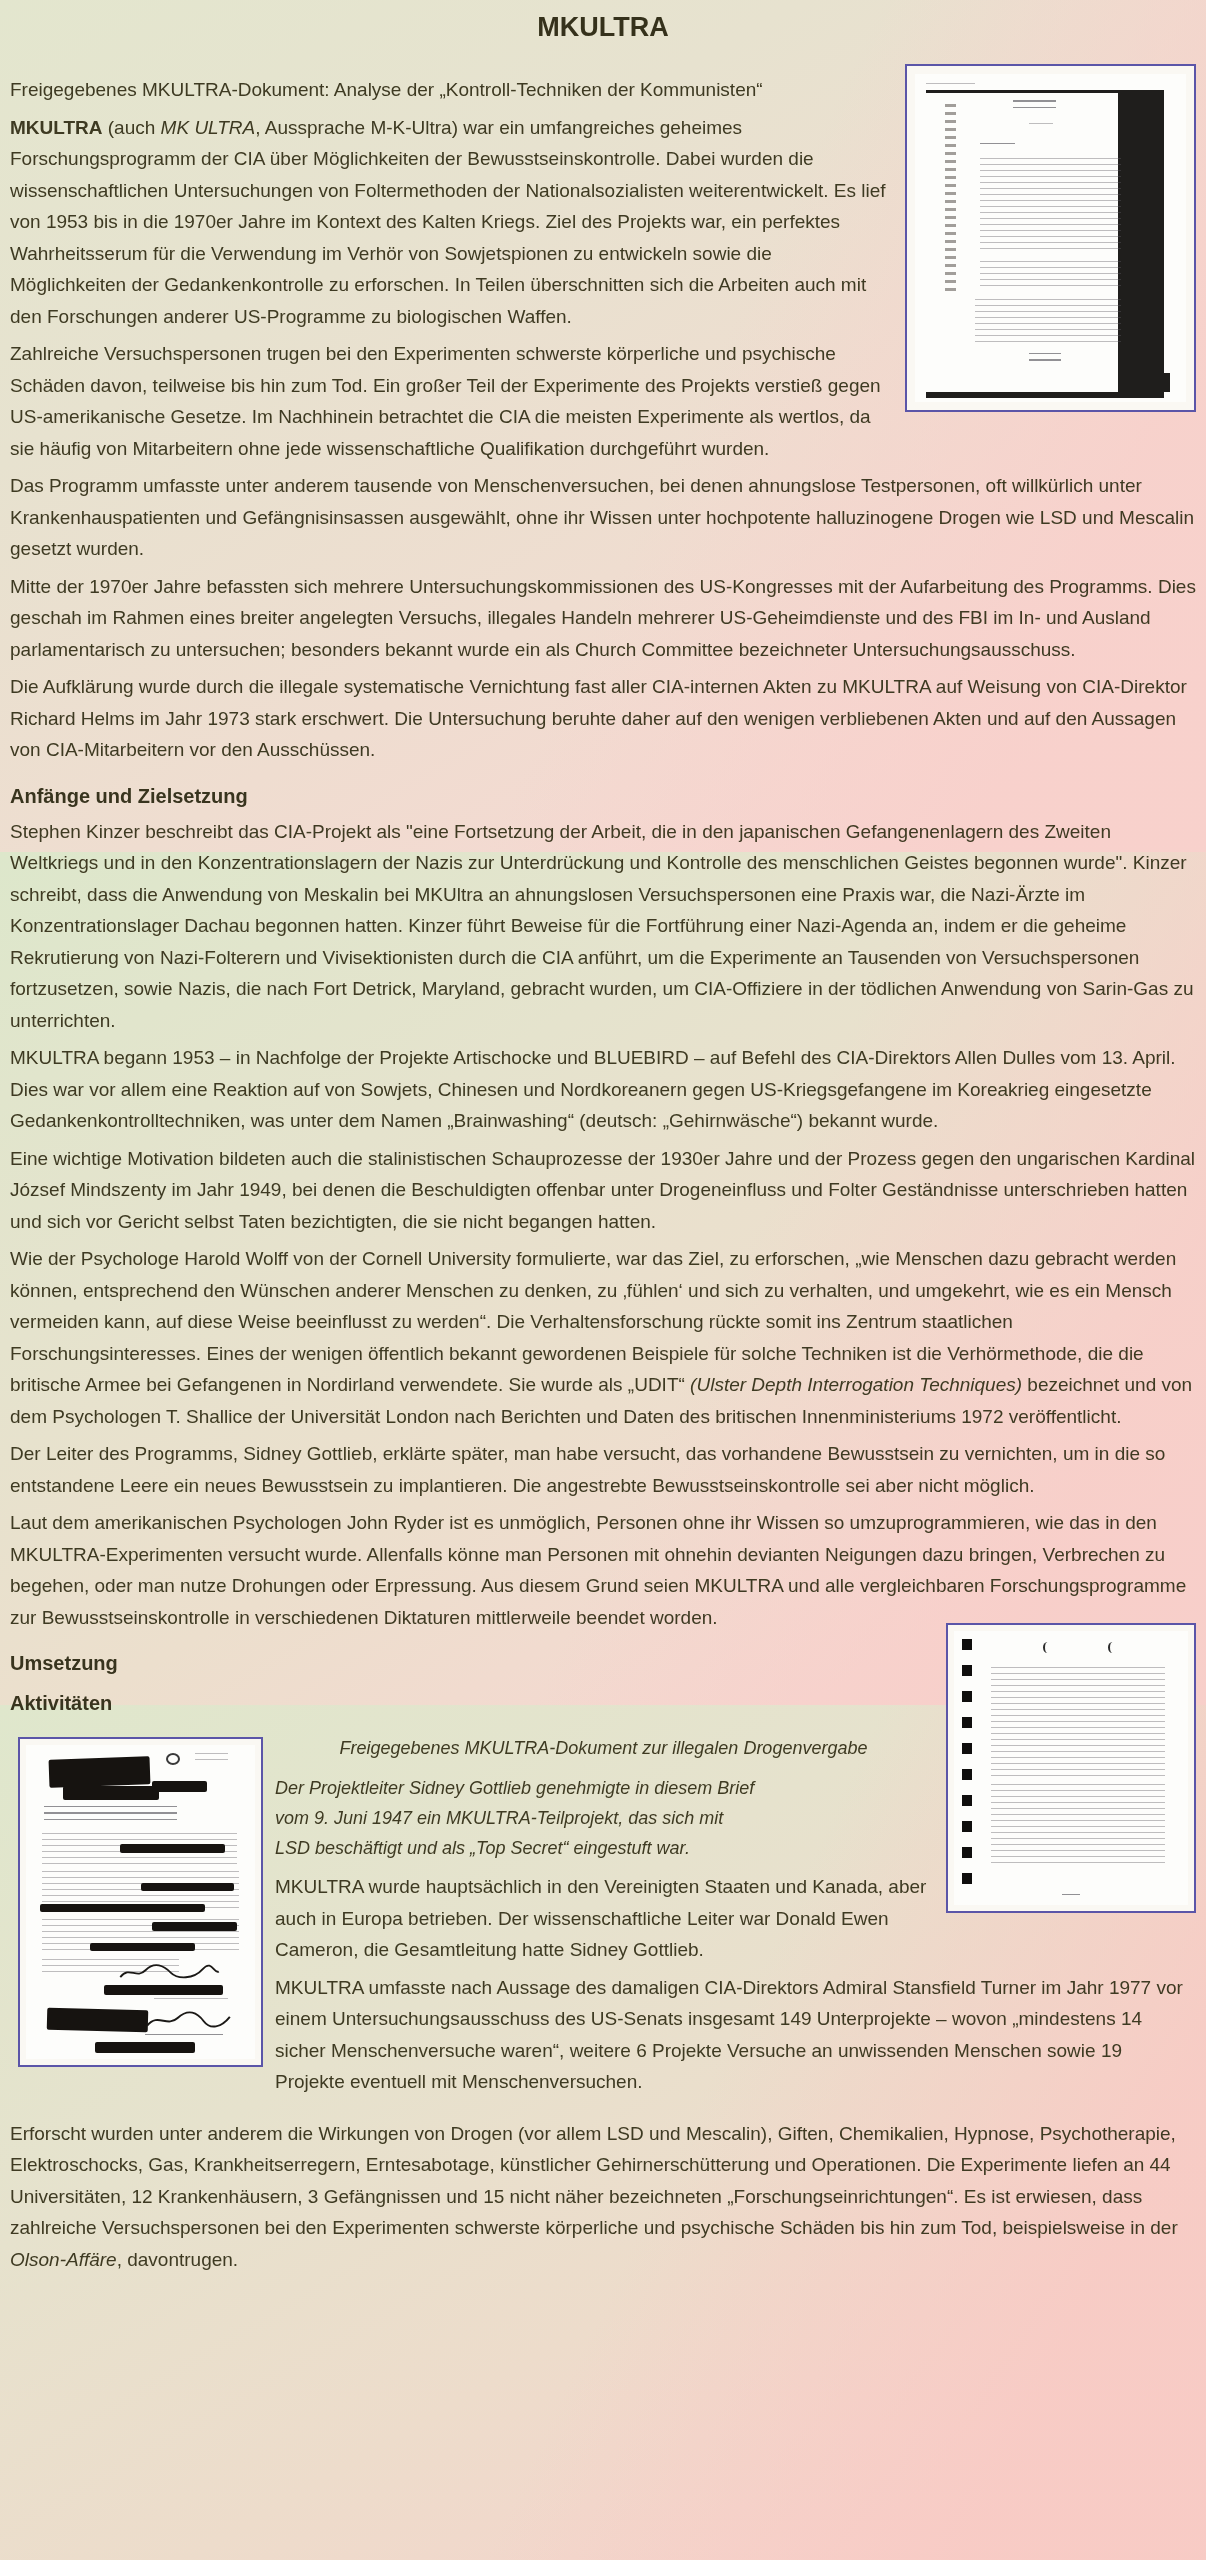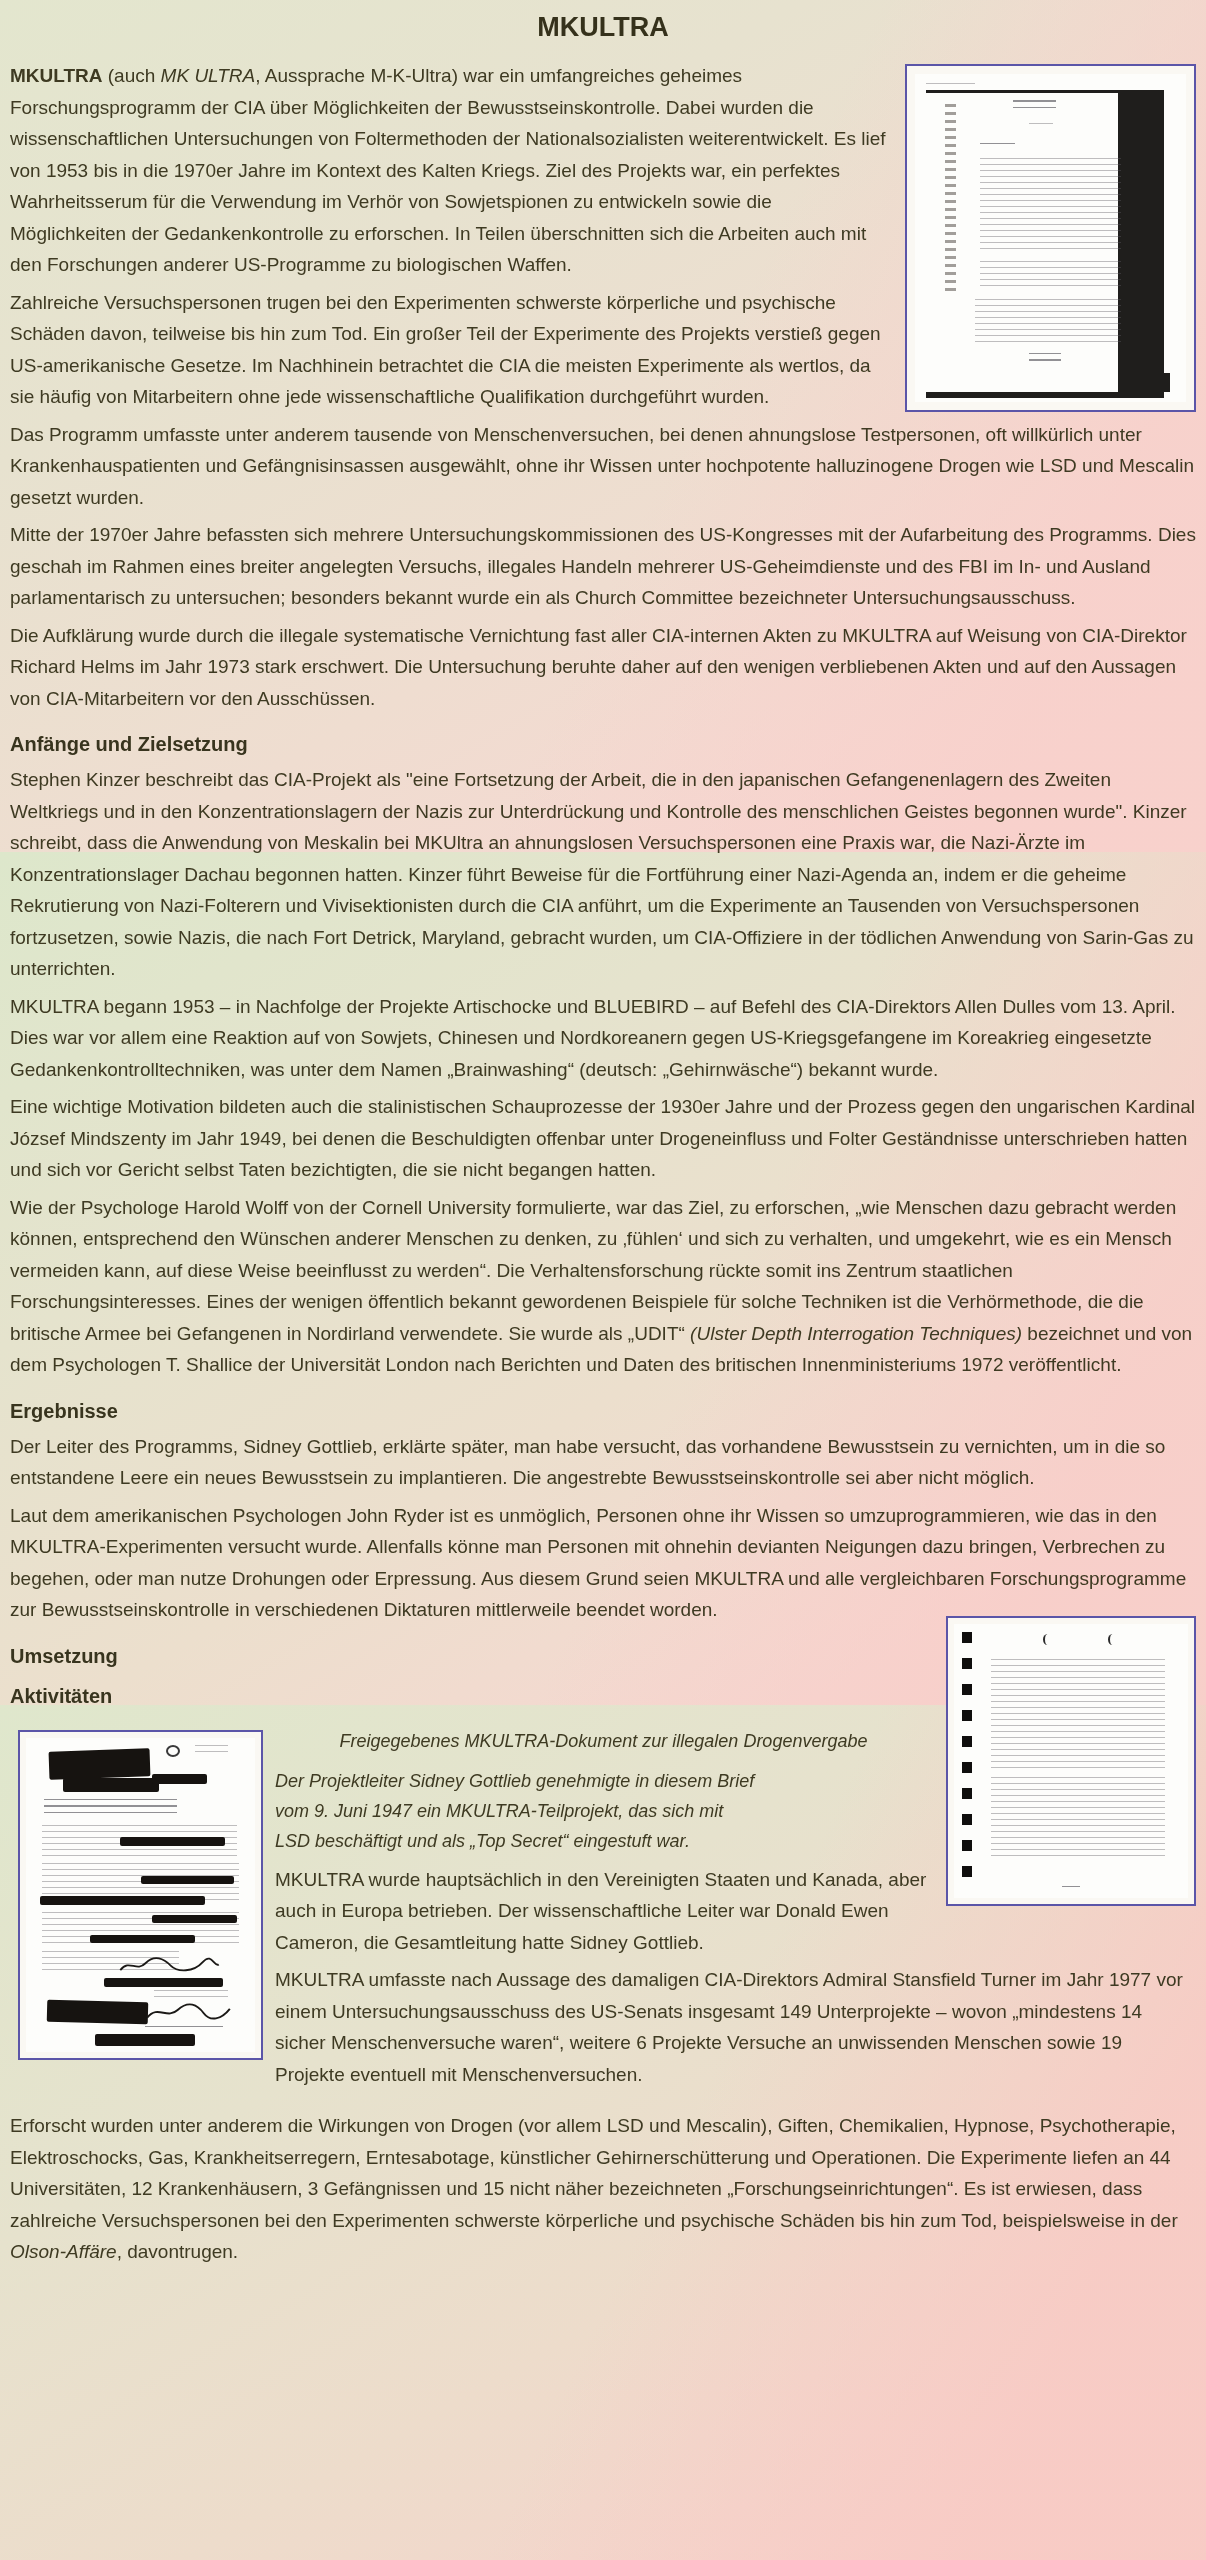--- a/index.html
+++ b/index.html
@@ -80,34 +80,34 @@
       <div class="tx" style="left:36%;top:8%;width:16%;height:3.2%;"></div>
       <div class="tx light" style="left:42%;top:15%;width:9%;height:1.8%;"></div>
       <div class="tx" style="left:24%;top:21%;width:13%;height:1.8%;"></div>
       <div class="tx light" style="left:24%;top:25.5%;width:52%;height:29%;"></div>
       <div class="tx light" style="left:24%;top:57%;width:52%;height:9%;"></div>
       <div class="tx light" style="left:22%;top:68.5%;width:54%;height:14%;"></div>
       <div class="tx" style="left:42%;top:85%;width:12%;height:2.6%;"></div>
     </div>
   </figure>
 
+  <p class="cap-top">Freigegebenes MKULTRA-Dokument: Analyse der „Kontroll-Techniken der Kommunisten“</p>
 
   <p><span style="font-weight: bold;">MKULTRA</span><span> (auch </span><span style="font-style: italic;">MK ULTRA</span><span>, Aussprache M-K-Ultra) war ein umfangreiches geheimes Forschungsprogramm der CIA über Möglichkeiten der Bewusstseinskontrolle. Dabei wurden die wissenschaftlichen Untersuchungen von Foltermethoden der Nationalsozialisten weiterentwickelt. Es lief von 1953 bis in die 1970er Jahre im Kontext des Kalten Kriegs. Ziel des Projekts war, ein perfektes Wahrheitsserum für die Verwendung im Verhör von Sowjetspionen zu entwickeln sowie die Möglichkeiten der Gedankenkontrolle zu erforschen. In Teilen überschnitten sich die Arbeiten auch mit den Forschungen anderer US-Programme zu biologischen Waffen.</span></p>
   <p>Zahlreiche Versuchspersonen trugen bei den Experimenten schwerste körperliche und psychische Schäden davon, teilweise bis hin zum Tod. Ein großer Teil der Experimente des Projekts verstieß gegen US-amerikanische Gesetze. Im Nachhinein betrachtet die CIA die meisten Experimente als wertlos, da sie häufig von Mitarbeitern ohne jede wissenschaftliche Qualifikation durchgeführt wurden.</p>
   <p>Das Programm umfasste unter anderem tausende von Menschenversuchen, bei denen ahnungslose Testpersonen, oft willkürlich unter Krankenhauspatienten und Gefängnisinsassen ausgewählt, ohne ihr Wissen unter hochpotente halluzinogene Drogen wie LSD und Mescalin gesetzt wurden.</p>
   <p>Mitte der 1970er Jahre befassten sich mehrere Untersuchungskommissionen des US-Kongresses mit der Aufarbeitung des Programms. Dies geschah im Rahmen eines breiter angelegten Versuchs, illegales Handeln mehrerer US-Geheimdienste und des FBI im In- und Ausland parlamentarisch zu untersuchen; besonders bekannt wurde ein als Church Committee bezeichneter Untersuchungsausschuss.</p>
   <p>Die Aufklärung wurde durch die illegale systematische Vernichtung fast aller CIA-internen Akten zu MKULTRA auf Weisung von CIA-Direktor Richard Helms im Jahr 1973 stark erschwert. Die Untersuchung beruhte daher auf den wenigen verbliebenen Akten und auf den Aussagen von CIA-Mitarbeitern vor den Ausschüssen.</p>
 
   <h2>Anfänge und Zielsetzung</h2>
   <p>Stephen Kinzer beschreibt das CIA-Projekt als "eine Fortsetzung der Arbeit, die in den japanischen Gefangenenlagern des Zweiten Weltkriegs und in den Konzentrationslagern der Nazis zur Unterdrückung und Kontrolle des menschlichen Geistes begonnen wurde". Kinzer schreibt, dass die Anwendung von Meskalin bei MKUltra an ahnungslosen Versuchspersonen eine Praxis war, die Nazi-Ärzte im Konzentrationslager Dachau begonnen hatten. Kinzer führt Beweise für die Fortführung einer Nazi-Agenda an, indem er die geheime Rekrutierung von Nazi-Folterern und Vivisektionisten durch die CIA anführt, um die Experimente an Tausenden von Versuchspersonen fortzusetzen, sowie Nazis, die nach Fort Detrick, Maryland, gebracht wurden, um CIA-Offiziere in der tödlichen Anwendung von Sarin-Gas zu unterrichten.</p>
   <p>MKULTRA begann 1953 – in Nachfolge der Projekte Artischocke und BLUEBIRD – auf Befehl des CIA-Direktors Allen Dulles vom 13. April. Dies war vor allem eine Reaktion auf von Sowjets, Chinesen und Nordkoreanern gegen US-Kriegsgefangene im Koreakrieg eingesetzte Gedankenkontrolltechniken, was unter dem Namen „Brainwashing“ (deutsch: „Gehirnwäsche“) bekannt wurde.</p>
   <p>Eine wichtige Motivation bildeten auch die stalinistischen Schauprozesse der 1930er Jahre und der Prozess gegen den ungarischen Kardinal József Mindszenty im Jahr 1949, bei denen die Beschuldigten offenbar unter Drogeneinfluss und Folter Geständnisse unterschrieben hatten und sich vor Gericht selbst Taten bezichtigten, die sie nicht begangen hatten.</p>
   <p><span>Wie der Psychologe Harold Wolff von der Cornell University formulierte, war das Ziel, zu erforschen, „wie Menschen dazu gebracht werden können, entsprechend den Wünschen anderer Menschen zu denken, zu ‚fühlen‘ und sich zu verhalten, und umgekehrt, wie es ein Mensch vermeiden kann, auf diese Weise beeinflusst zu werden“. Die Verhaltensforschung rückte somit ins Zentrum staatlichen Forschungsinteresses. Eines der wenigen öffentlich bekannt gewordenen Beispiele für solche Techniken ist die Verhörmethode, die die britische Armee bei Gefangenen in Nordirland verwendete. Sie wurde als „UDIT“ </span><span style="font-style: italic;">(Ulster Depth Interrogation Techniques)</span><span> bezeichnet und von dem Psychologen T. Shallice der Universität London nach Berichten und Daten des britischen Innenministeriums 1972 veröffentlicht.</span></p>
 
-  <h2>Ergebnisse</h2>
   <p>Der Leiter des Programms, Sidney Gottlieb, erklärte später, man habe versucht, das vorhandene Bewusstsein zu vernichten, um in die so entstandene Leere ein neues Bewusstsein zu implantieren. Die angestrebte Bewusstseinskontrolle sei aber nicht möglich.</p>
   <p>Laut dem amerikanischen Psychologen John Ryder ist es unmöglich, Personen ohne ihr Wissen so umzuprogrammieren, wie das in den MKULTRA-Experimenten versucht wurde. Allenfalls könne man Personen mit ohnehin devianten Neigungen dazu bringen, Verbrechen zu begehen, oder man nutze Drohungen oder Erpressung. Aus diesem Grund seien MKULTRA und alle vergleichbaren Forschungsprogramme zur Bewusstseinskontrolle in verschiedenen Diktaturen mittlerweile beendet worden.</p>
 
   <figure class="scan scan3" style="margin-right:0;">
     <div class="page">
       <div class="holes"></div>
       <div class="paren" style="left:38%;top:4%;"></div>
       <div class="paren" style="left:66%;top:4%;"></div>
       <div class="tx light" style="left:16%;top:13%;width:74%;height:40%;"></div>
       <div class="tx light" style="left:16%;top:56%;width:74%;height:30%;"></div>

